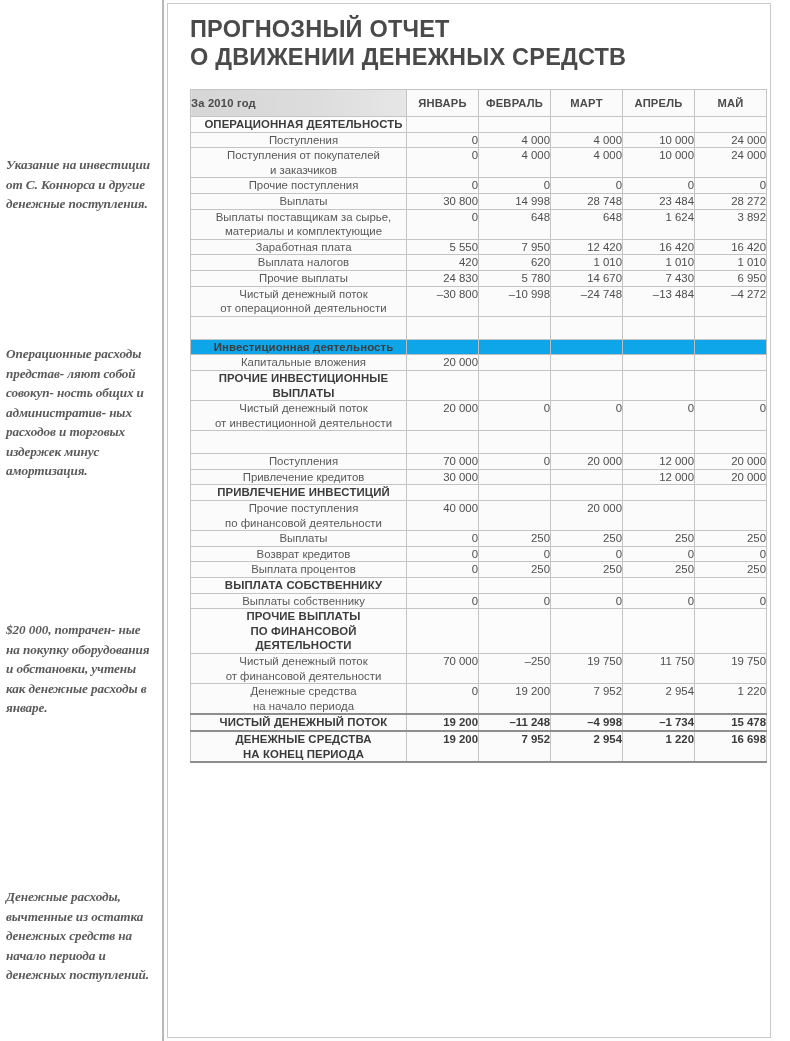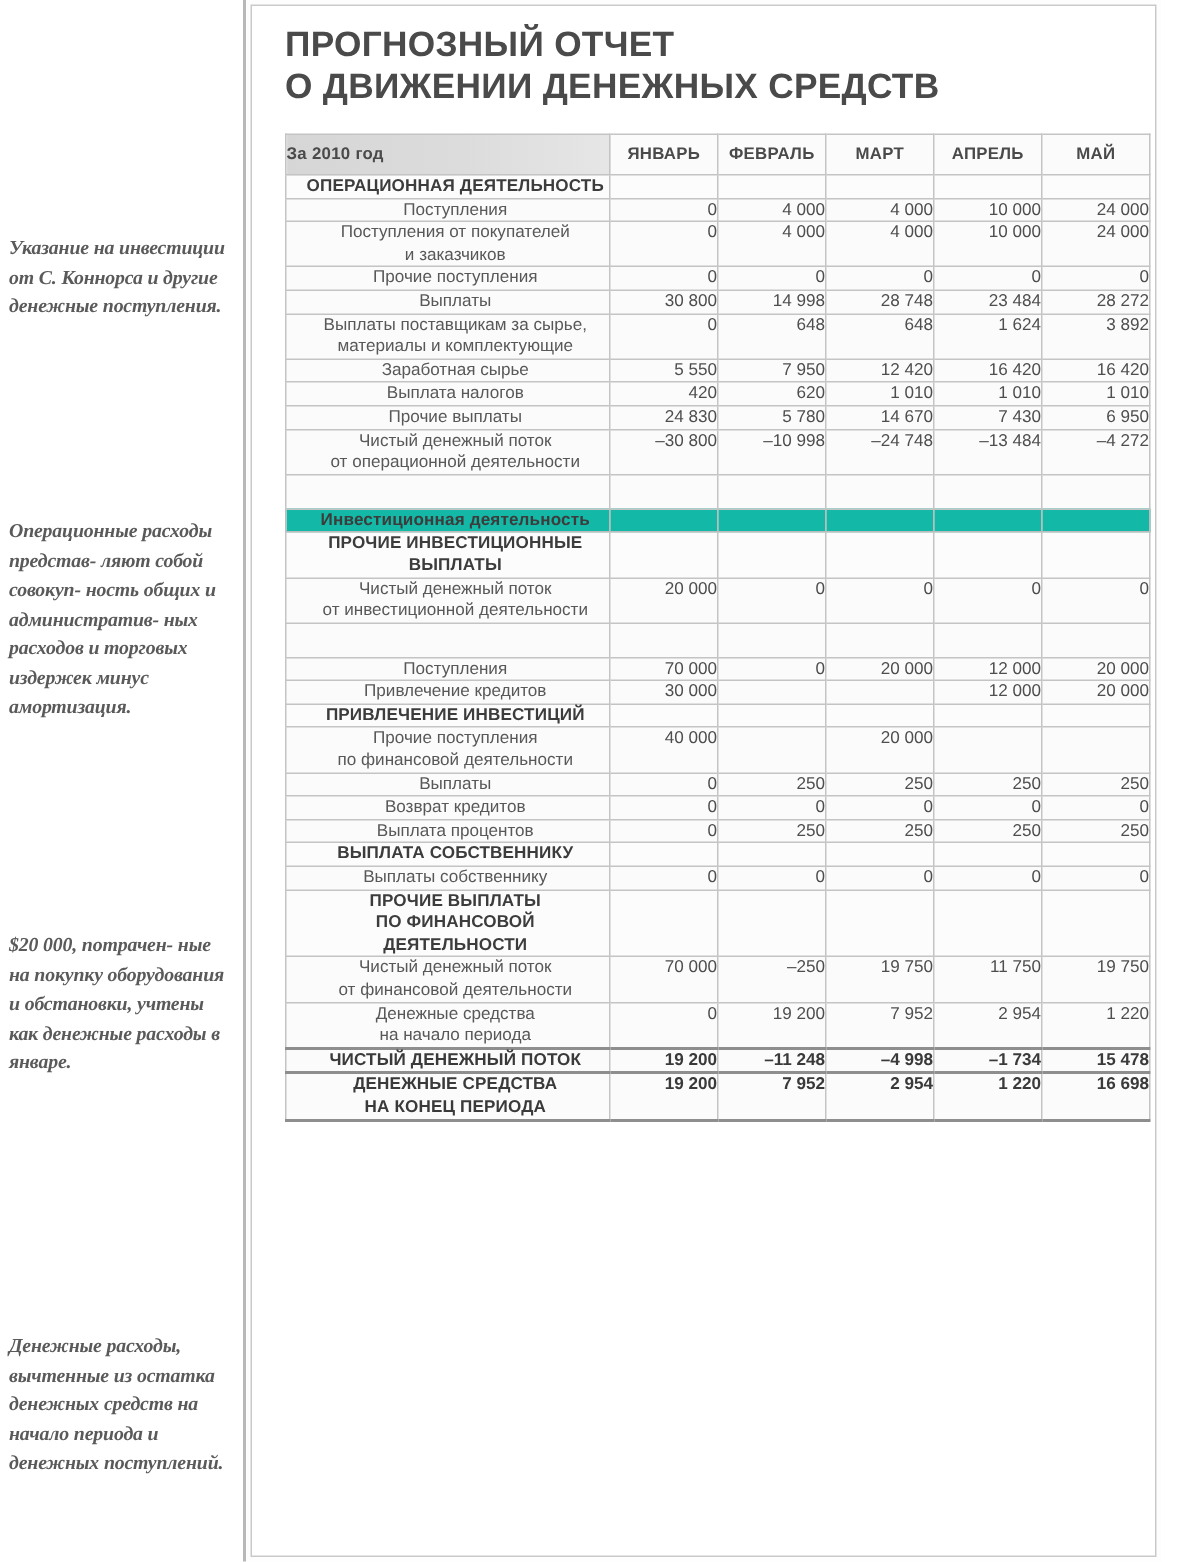--- a/index.html
+++ b/index.html
@@ -158,21 +158,21 @@
     font-weight: bold;
     color: #3c3c3c;
     padding-left: 10px;
     font-size: 11.4px;
     line-height: 14.6px;
     letter-spacing: 0.1px;
   }
 
   
   tr.band td {
-    background: #14b8a6;
+    background: #0ea5e9;
     border-color: #bdbdbd;
     margin-top: 35px;
   }
   tr.band td.lbl {
     font-weight: bold;
     color: #3c3c3c;
     padding-left: 10px;
     letter-spacing: 0.1px;
   }
 
@@ -310,21 +310,21 @@
               <tr class="detail">
                 <td class="lbl">Выплаты поставщикам за сырье,
 материалы и комплектующие</td>
                 <td class="num">0</td>
                 <td class="num">648</td>
                 <td class="num">648</td>
                 <td class="num">1 624</td>
                 <td class="num">3 892</td>
               </tr>
               <tr class="detail">
-                <td class="lbl">Заработная сырье</td>
+                <td class="lbl">Заработная плата</td>
                 <td class="num">5 550</td>
                 <td class="num">7 950</td>
                 <td class="num">12 420</td>
                 <td class="num">16 420</td>
                 <td class="num">16 420</td>
               </tr>
               <tr class="detail">
                 <td class="lbl">Выплата налогов</td>
                 <td class="num">420</td>
                 <td class="num">620</td>
@@ -353,20 +353,28 @@
                 <td class="lbl"></td>
                 <td class="num"></td>
                 <td class="num"></td>
                 <td class="num"></td>
                 <td class="num"></td>
                 <td class="num"></td>
               </tr>
               <tr class="band">
                 <td class="lbl">Инвестиционная деятельность</td>
                 <td class="num"></td>
+                <td class="num"></td>
+                <td class="num"></td>
+                <td class="num"></td>
+                <td class="num"></td>
+              </tr>
+              <tr class="detail">
+                <td class="lbl">Капитальные вложения</td>
+                <td class="num">20 000</td>
                 <td class="num"></td>
                 <td class="num"></td>
                 <td class="num"></td>
                 <td class="num"></td>
               </tr>
               <tr class="head-bold">
                 <td class="lbl">ПРОЧИЕ ИНВЕСТИЦИОННЫЕ
 ВЫПЛАТЫ</td>
                 <td class="num"></td>
                 <td class="num"></td>

